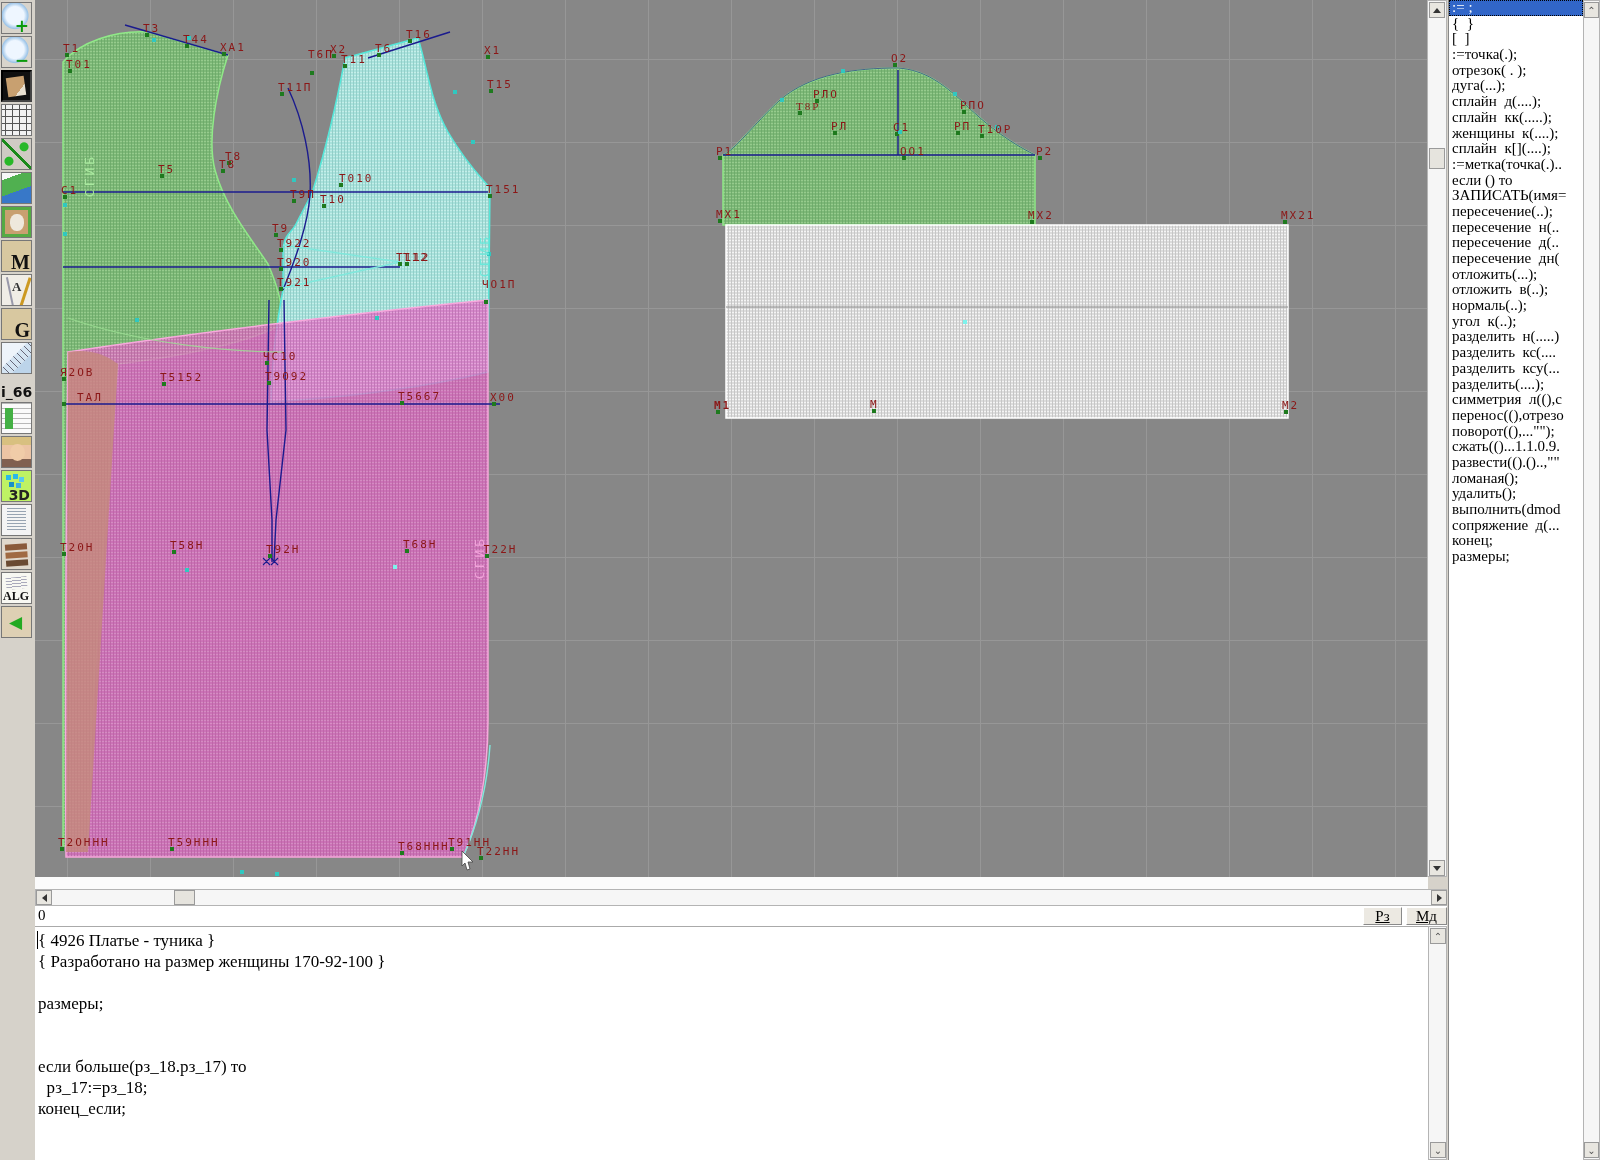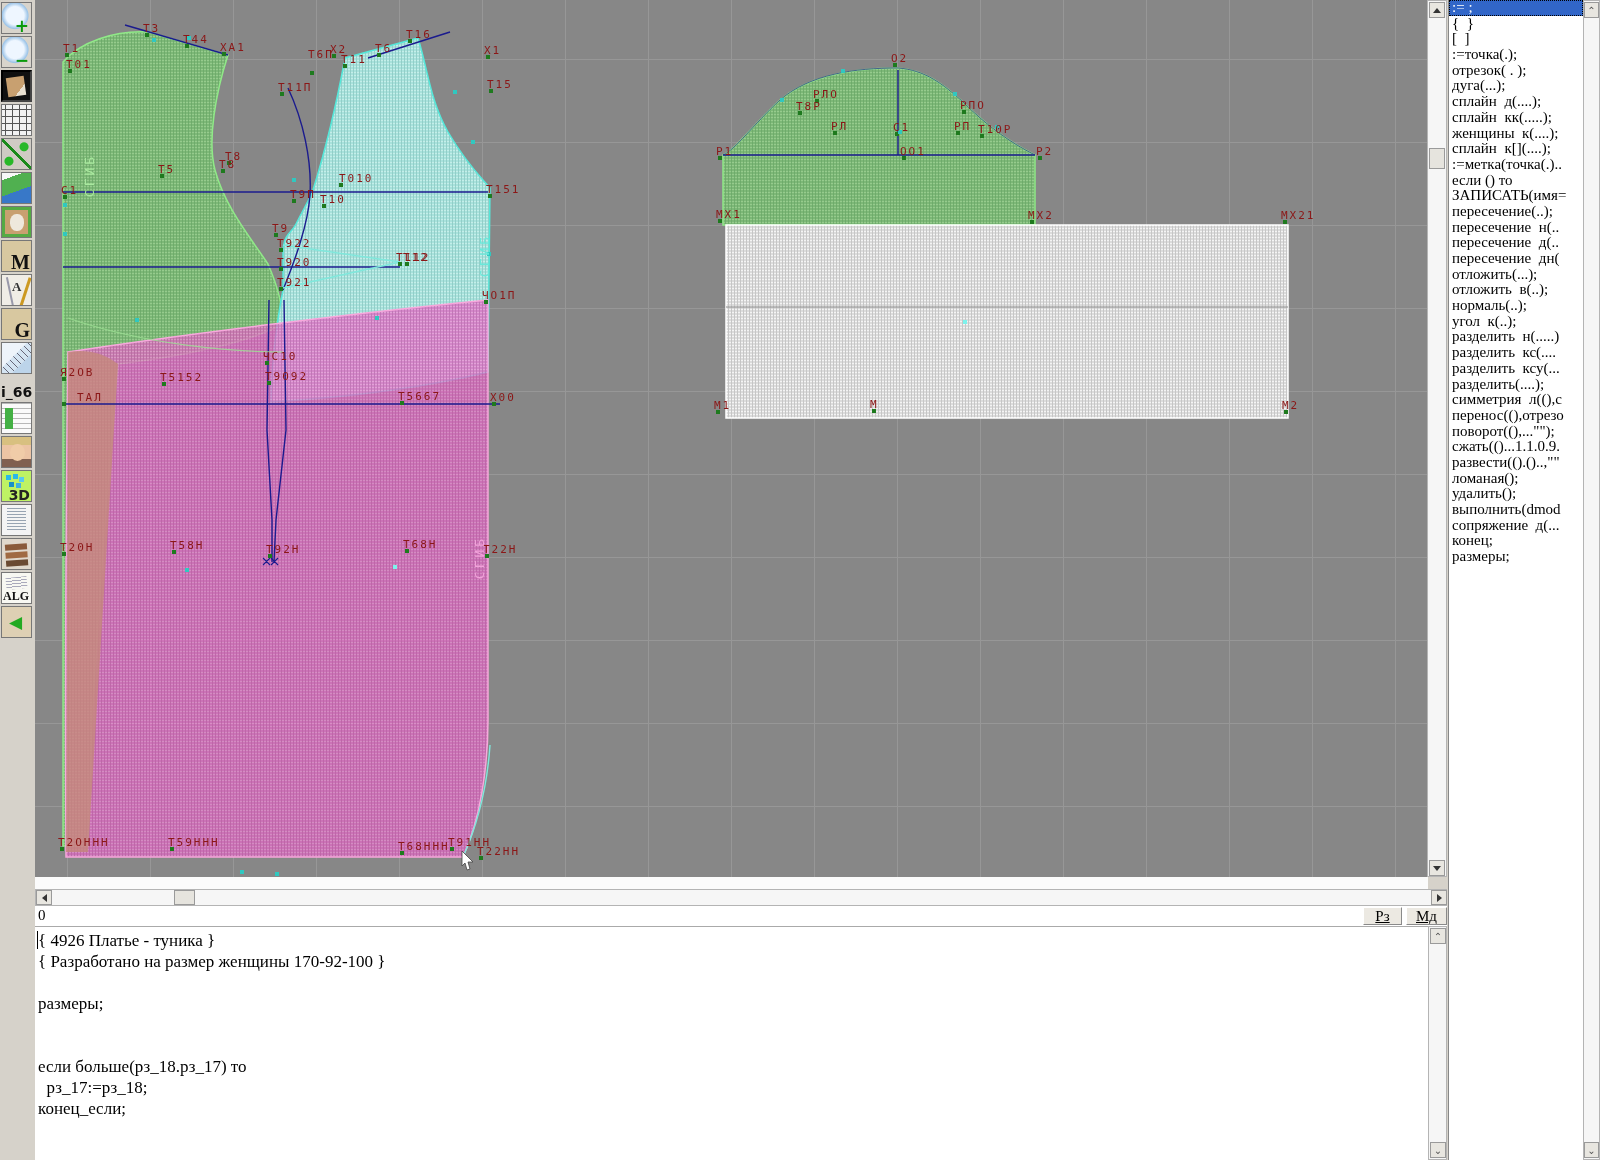--- a/index.html
+++ b/index.html
@@ -329,53 +329,53 @@
         <span class="lbl" style="left: 255px; top: 188px;">Т9П</span>
         <span class="lbl" style="left: 285px; top: 193px;">Т10</span>
         <span class="lbl" style="left: 296px; top: 172px; padding-left: 8px;">Т010</span>
         <span class="lbl" style="left: 451px; top: 183px;">Т151</span>
         <span class="lbl" style="left: 237px; top: 222px;">Т9</span>
         <span class="lbl" style="left: 242px; top: 237px;">Т922</span>
         <span class="lbl" style="left: 242px; top: 256px;">Т920</span>
         <span class="lbl" style="left: 242px; top: 276px;">Т921</span>
         <span class="lbl" style="left: 361px; top: 251px;">Т112</span>
         <span class="lbl" style="left: 368px; top: 251px;">Т12</span>
-        <span class="lbl" style="left: 447px; top: 289px;">ЧО1П</span>
+        <span class="lbl" style="left: 447px; top: 278px;">ЧО1П</span>
         <span class="lbl" style="left: 228px; top: 350px;">ЧС10</span>
         <span class="lbl" style="left: 25px; top: 366px;">Я2ОВ</span>
         <span class="lbl" style="left: 25px; top: 391px; margin-left: 17px;">ТАЛ</span>
         <span class="lbl" style="left: 125px; top: 371px;">Т5152</span>
         <span class="lbl" style="left: 230px; top: 370px;">Т9092</span>
         <span class="lbl" style="left: 363px; top: 390px;">Т5667</span>
         <span class="lbl" style="left: 455px; top: 391px;">Х00</span>
         <span class="lbl" style="left: 25px; top: 541px;">Т20Н</span>
         <span class="lbl" style="left: 135px; top: 539px;">Т58Н</span>
         <span class="lbl" style="left: 231px; top: 543px;">Т92Н</span>
         <span class="lbl" style="left: 368px; top: 538px;">Т68Н</span>
         <span class="lbl" style="left: 448px; top: 543px;">Т22Н</span>
         <span class="lbl" style="left: 23px; top: 836px;">Т2ОННН</span>
         <span class="lbl" style="left: 133px; top: 836px;">Т59ННН</span>
         <span class="lbl" style="left: 363px; top: 840px;">Т68ННН</span>
         <span class="lbl" style="left: 413px; top: 836px;">Т91НН</span>
         <span class="lbl" style="left: 442px; top: 845px;">Т22НН</span>
         <span class="lbl" style="left: 856px; top: 52px;">О2</span>
         <span class="lbl" style="left: 778px; top: 88px;">РЛО</span>
-        <span class="lbl" style="left: 761px; top: 100px;">Т8Р</span>
+        <span class="lbl" style="left: 761px; top: 100px; font-family: Liberation Serif, serif;">Т8Р</span>
         <span class="lbl" style="left: 925px; top: 99px;">РПО</span>
         <span class="lbl" style="left: 796px; top: 120px;">РЛ</span>
         <span class="lbl" style="left: 858px; top: 121px;">С1</span>
         <span class="lbl" style="left: 919px; top: 120px;">РП</span>
         <span class="lbl" style="left: 943px; top: 123px;">Т10Р</span>
         <span class="lbl" style="left: 681px; top: 145px;">Р1</span>
         <span class="lbl" style="left: 865px; top: 145px;">ОО1</span>
         <span class="lbl" style="left: 1001px; top: 145px;">Р2</span>
         <span class="lbl" style="left: 681px; top: 208px;">МХ1</span>
         <span class="lbl" style="left: 993px; top: 209px;">МХ2</span>
         <span class="lbl" style="left: 1246px; top: 209px;">МХ21</span>
-        <span class="lbl" style="left: 679px; top: 399px;">М1</span>
+        <span class="lbl" style="left: 679px; top: 399px; font-weight: bold;">М1</span>
         <span class="lbl" style="left: 835px; top: 398px;">М</span>
         <span class="lbl" style="left: 1247px; top: 399px;">М2</span>
         <span class="fold" style="left: 33px; top: 168px; color: rgb(168, 232, 158);">СГИБ</span>
         <span class="fold" style="left: 428px; top: 248px; color: rgb(106, 232, 218);">СГИБ</span>
         <span class="fold" style="left: 423px; top: 550px; color: rgb(242, 162, 218);">СГИБ</span>
       </div>
   </div>
 
   <div class="sb-track" id="cv-vscroll" style="left:1427px;top:0;width:20px;height:877px;">
     <div class="sb-btn" style="left:1px;top:1px;">

